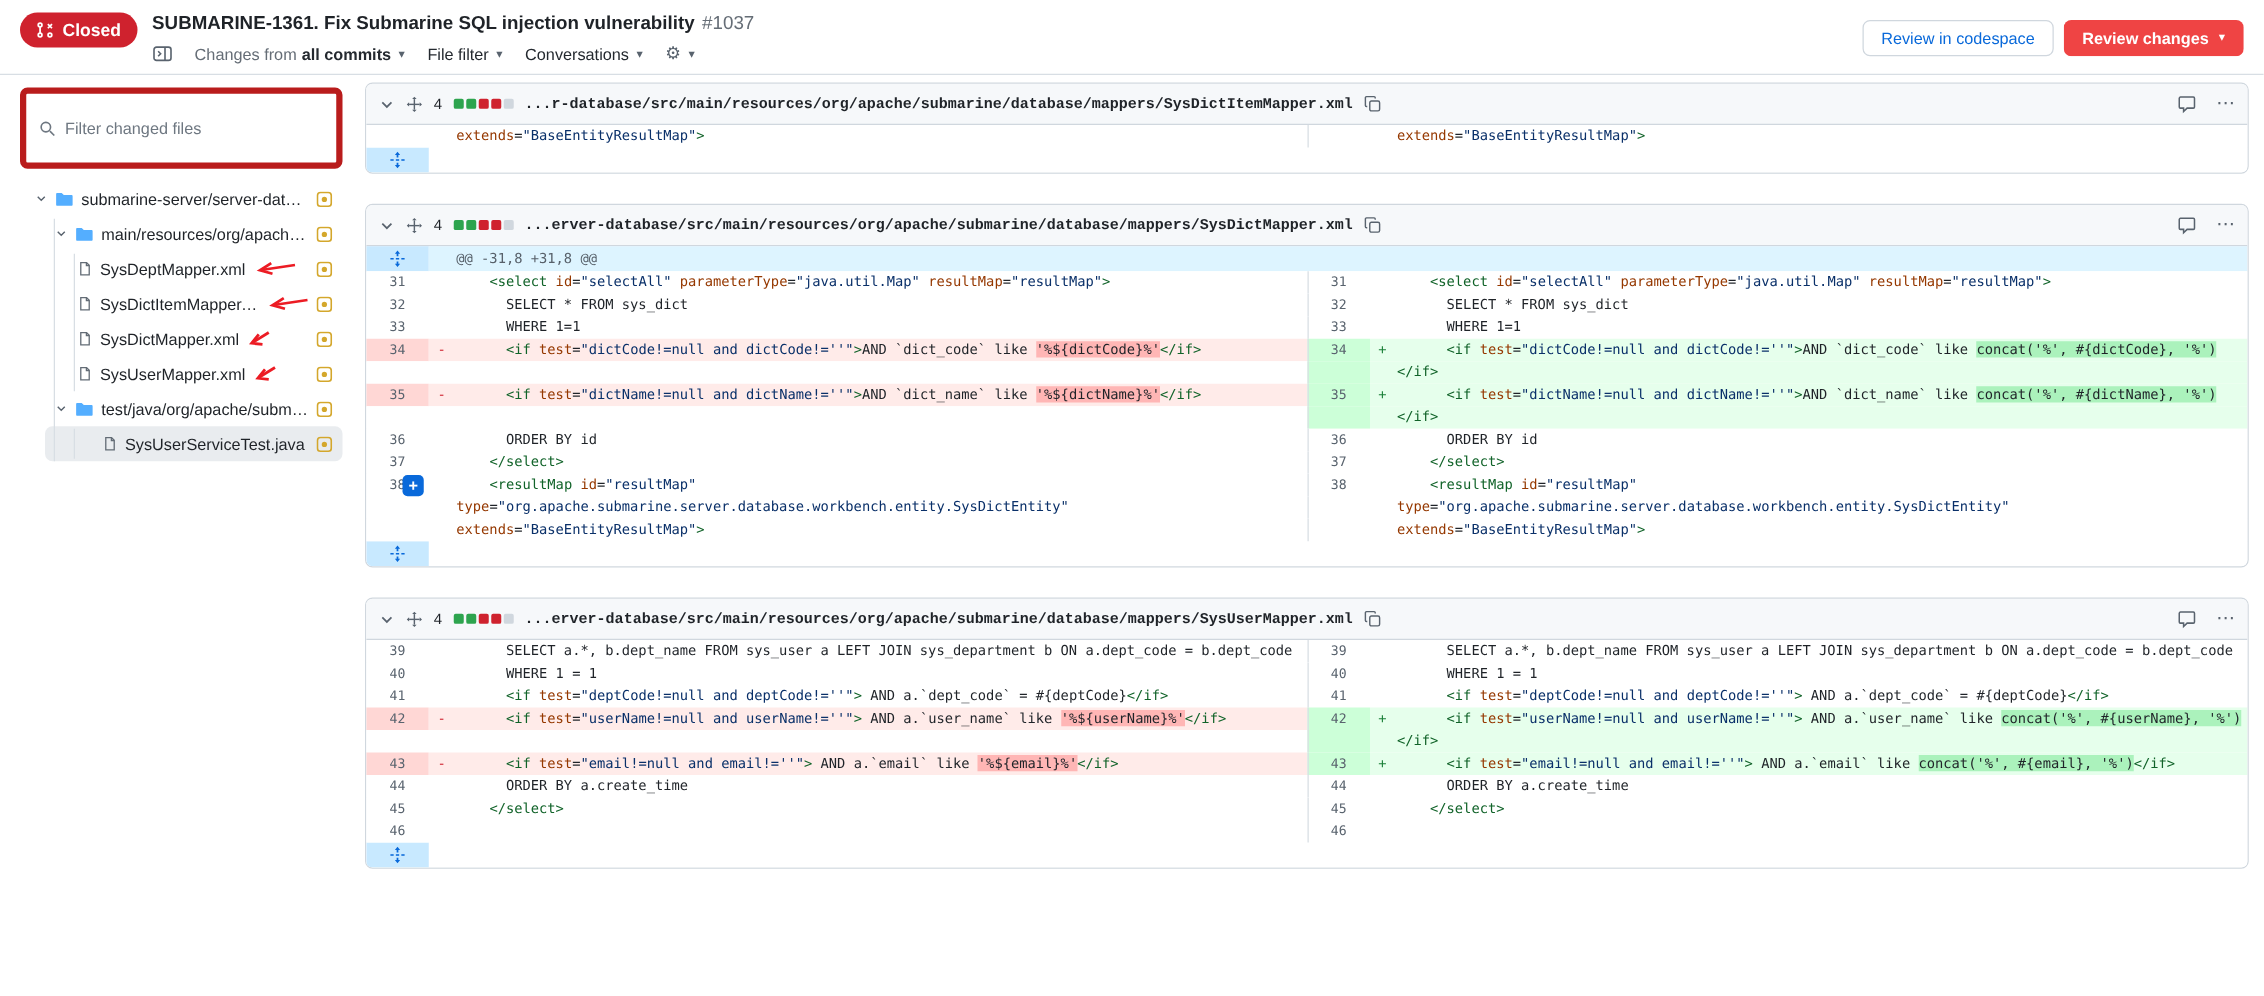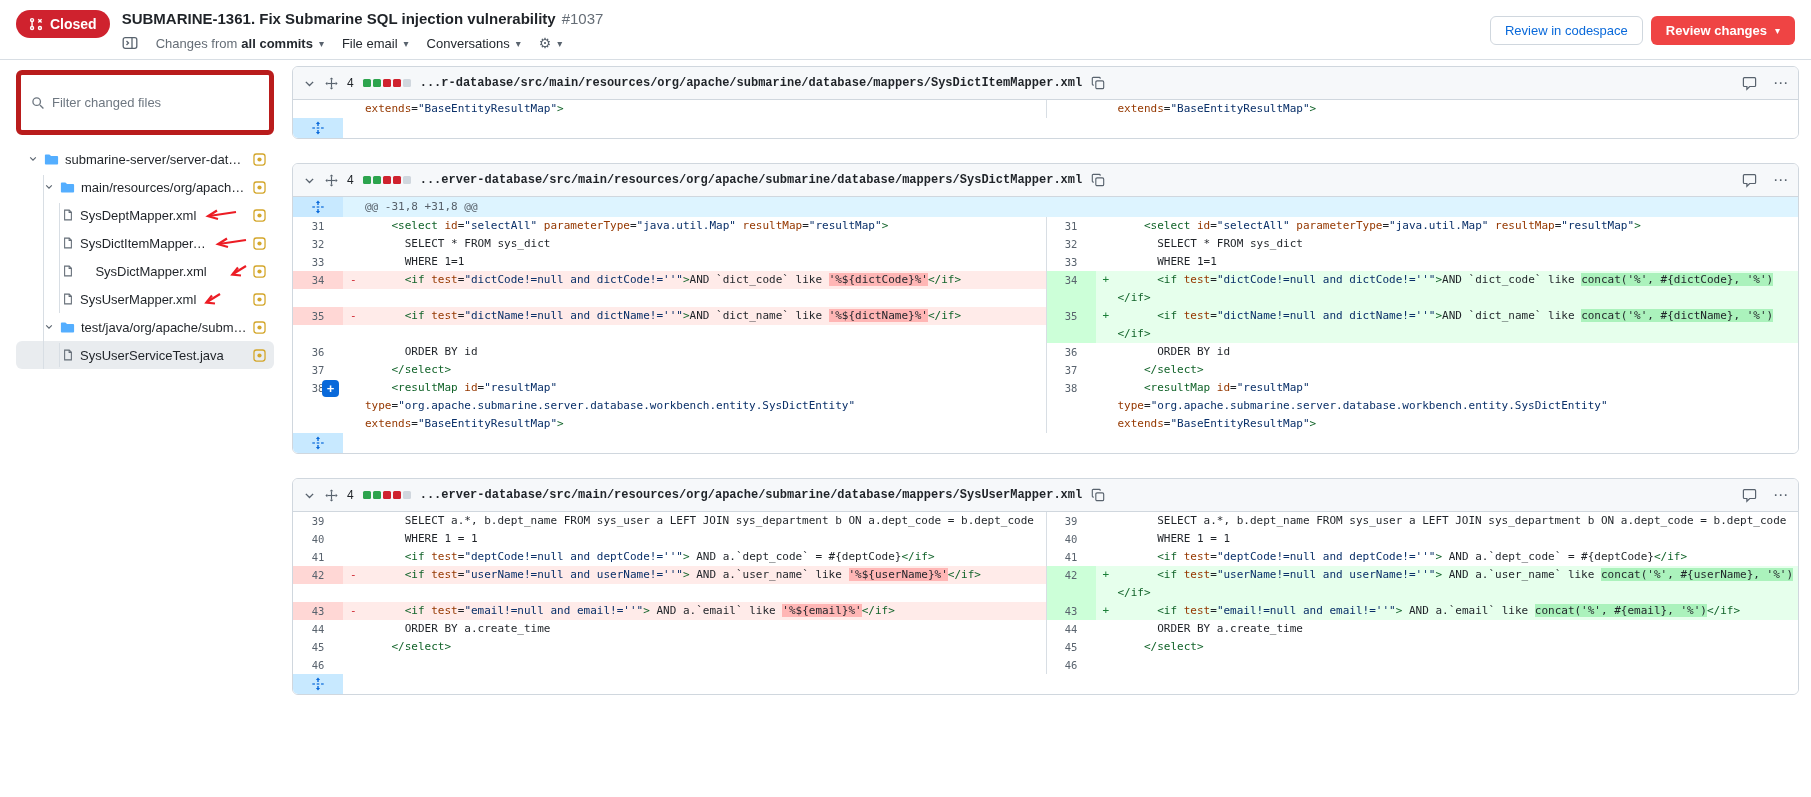--- a/index.html
+++ b/index.html
@@ -119,21 +119,21 @@
               <line x1="10" y1="2.7" x2="10" y2="13.3"></line>
               <path d="M4.5 6l2 2-2 2"></path>
             </svg>
         </span>
         <span class="tb-item">
           <span class="muted">Changes from</span>
           <span class="strong">all commits</span>
           <span class="caret">▾</span>
         </span>
         <span class="tb-item">
-          <span>File email</span>
+          <span>File filter</span>
           <span class="caret">▾</span>
         </span>
         <span class="tb-item">
           <span>Conversations</span>
           <span class="caret">▾</span>
         </span>
         <span class="tb-item">
           <span style="color:#59636e;font-size:14px;font-family:'DejaVu Sans',sans-serif">⚙</span>
           <span class="caret">▾</span>
         </span>
@@ -223,21 +223,21 @@
             <span class="tree-label">SysDictItemMapper.xml</span>
             <span class="annot" style="line-height: 0;"><svg width="36" height="14" viewBox="0 0 36 14" fill="none" stroke="#ec1c24" stroke-width="2.2">
                 <path d="M34 4 L7 8"></path>
                 <path d="M15 2.5 L6 8.2 L16 11"></path>
               </svg></span>
             <span class="status" style="line-height: 0;"><svg width="13" height="13" viewBox="0 0 16 16">
                 <rect x="1.2" y="1.2" width="13.6" height="13.6" rx="3" fill="none" stroke="#d4a72c" stroke-width="1.6"></rect>
                 <circle cx="8" cy="8" r="2.6" fill="#d4a72c"></circle>
               </svg></span>
           </div>
-          <div class="tree-row" style="padding-left: 42px; justify-content: space-between;">
+          <div class="tree-row" style="padding-left: 42px;">
             <span class="tree-ico" style="line-height: 0;">
               <svg width="12" height="14" viewBox="0 0 16 16" fill="none" stroke="#636c76" stroke-width="1.4">
                 <path d="M3.5 1.5h6.2L12.5 4.3v10.2h-9z"></path>
                 <path d="M9.5 1.5v3h3"></path>
               </svg>
             </span>
             <span class="tree-label">SysDictMapper.xml</span>
             <span class="annot" style="line-height: 0;"><svg width="20" height="16" viewBox="0 0 20 16" fill="none" stroke="#ec1c24" stroke-width="2.2">
                 <path d="M18 3 L5 11"></path>
                 <path d="M10 4.5 L4.3 11.6 L13 12.5"></path>
@@ -274,21 +274,21 @@
               <svg width="15" height="13" viewBox="0 0 16 14">
                 <path fill="#54aeff" d="M1.8 1.5h3.9l1.8 1.8h6.7c.5 0 .9.4.9.9v7.4c0 .5-.4.9-.9.9H1.8c-.5 0-.9-.4-.9-.9V2.4c0-.5.4-.9.9-.9z"></path>
               </svg>
             </span>
             <span class="tree-label">test/java/org/apache/submarine/s...</span>
             <span class="status" style="line-height: 0;"><svg width="13" height="13" viewBox="0 0 16 16">
                 <rect x="1.2" y="1.2" width="13.6" height="13.6" rx="3" fill="none" stroke="#d4a72c" stroke-width="1.6"></rect>
                 <circle cx="8" cy="8" r="2.6" fill="#d4a72c"></circle>
               </svg></span>
           </div>
-          <div class="tree-row selected" style="padding-left: 42px;">
+          <div class="tree-row selected" style="padding-left: 42px; margin-left: 20px;">
             <span class="tree-ico" style="line-height: 0;">
               <svg width="12" height="14" viewBox="0 0 16 16" fill="none" stroke="#636c76" stroke-width="1.4">
                 <path d="M3.5 1.5h6.2L12.5 4.3v10.2h-9z"></path>
                 <path d="M9.5 1.5v3h3"></path>
               </svg>
             </span>
             <span class="tree-label">SysUserServiceTest.java</span>
             <span class="status" style="line-height: 0;"><svg width="13" height="13" viewBox="0 0 16 16">
                 <rect x="1.2" y="1.2" width="13.6" height="13.6" rx="3" fill="none" stroke="#d4a72c" stroke-width="1.6"></rect>
                 <circle cx="8" cy="8" r="2.6" fill="#d4a72c"></circle>

